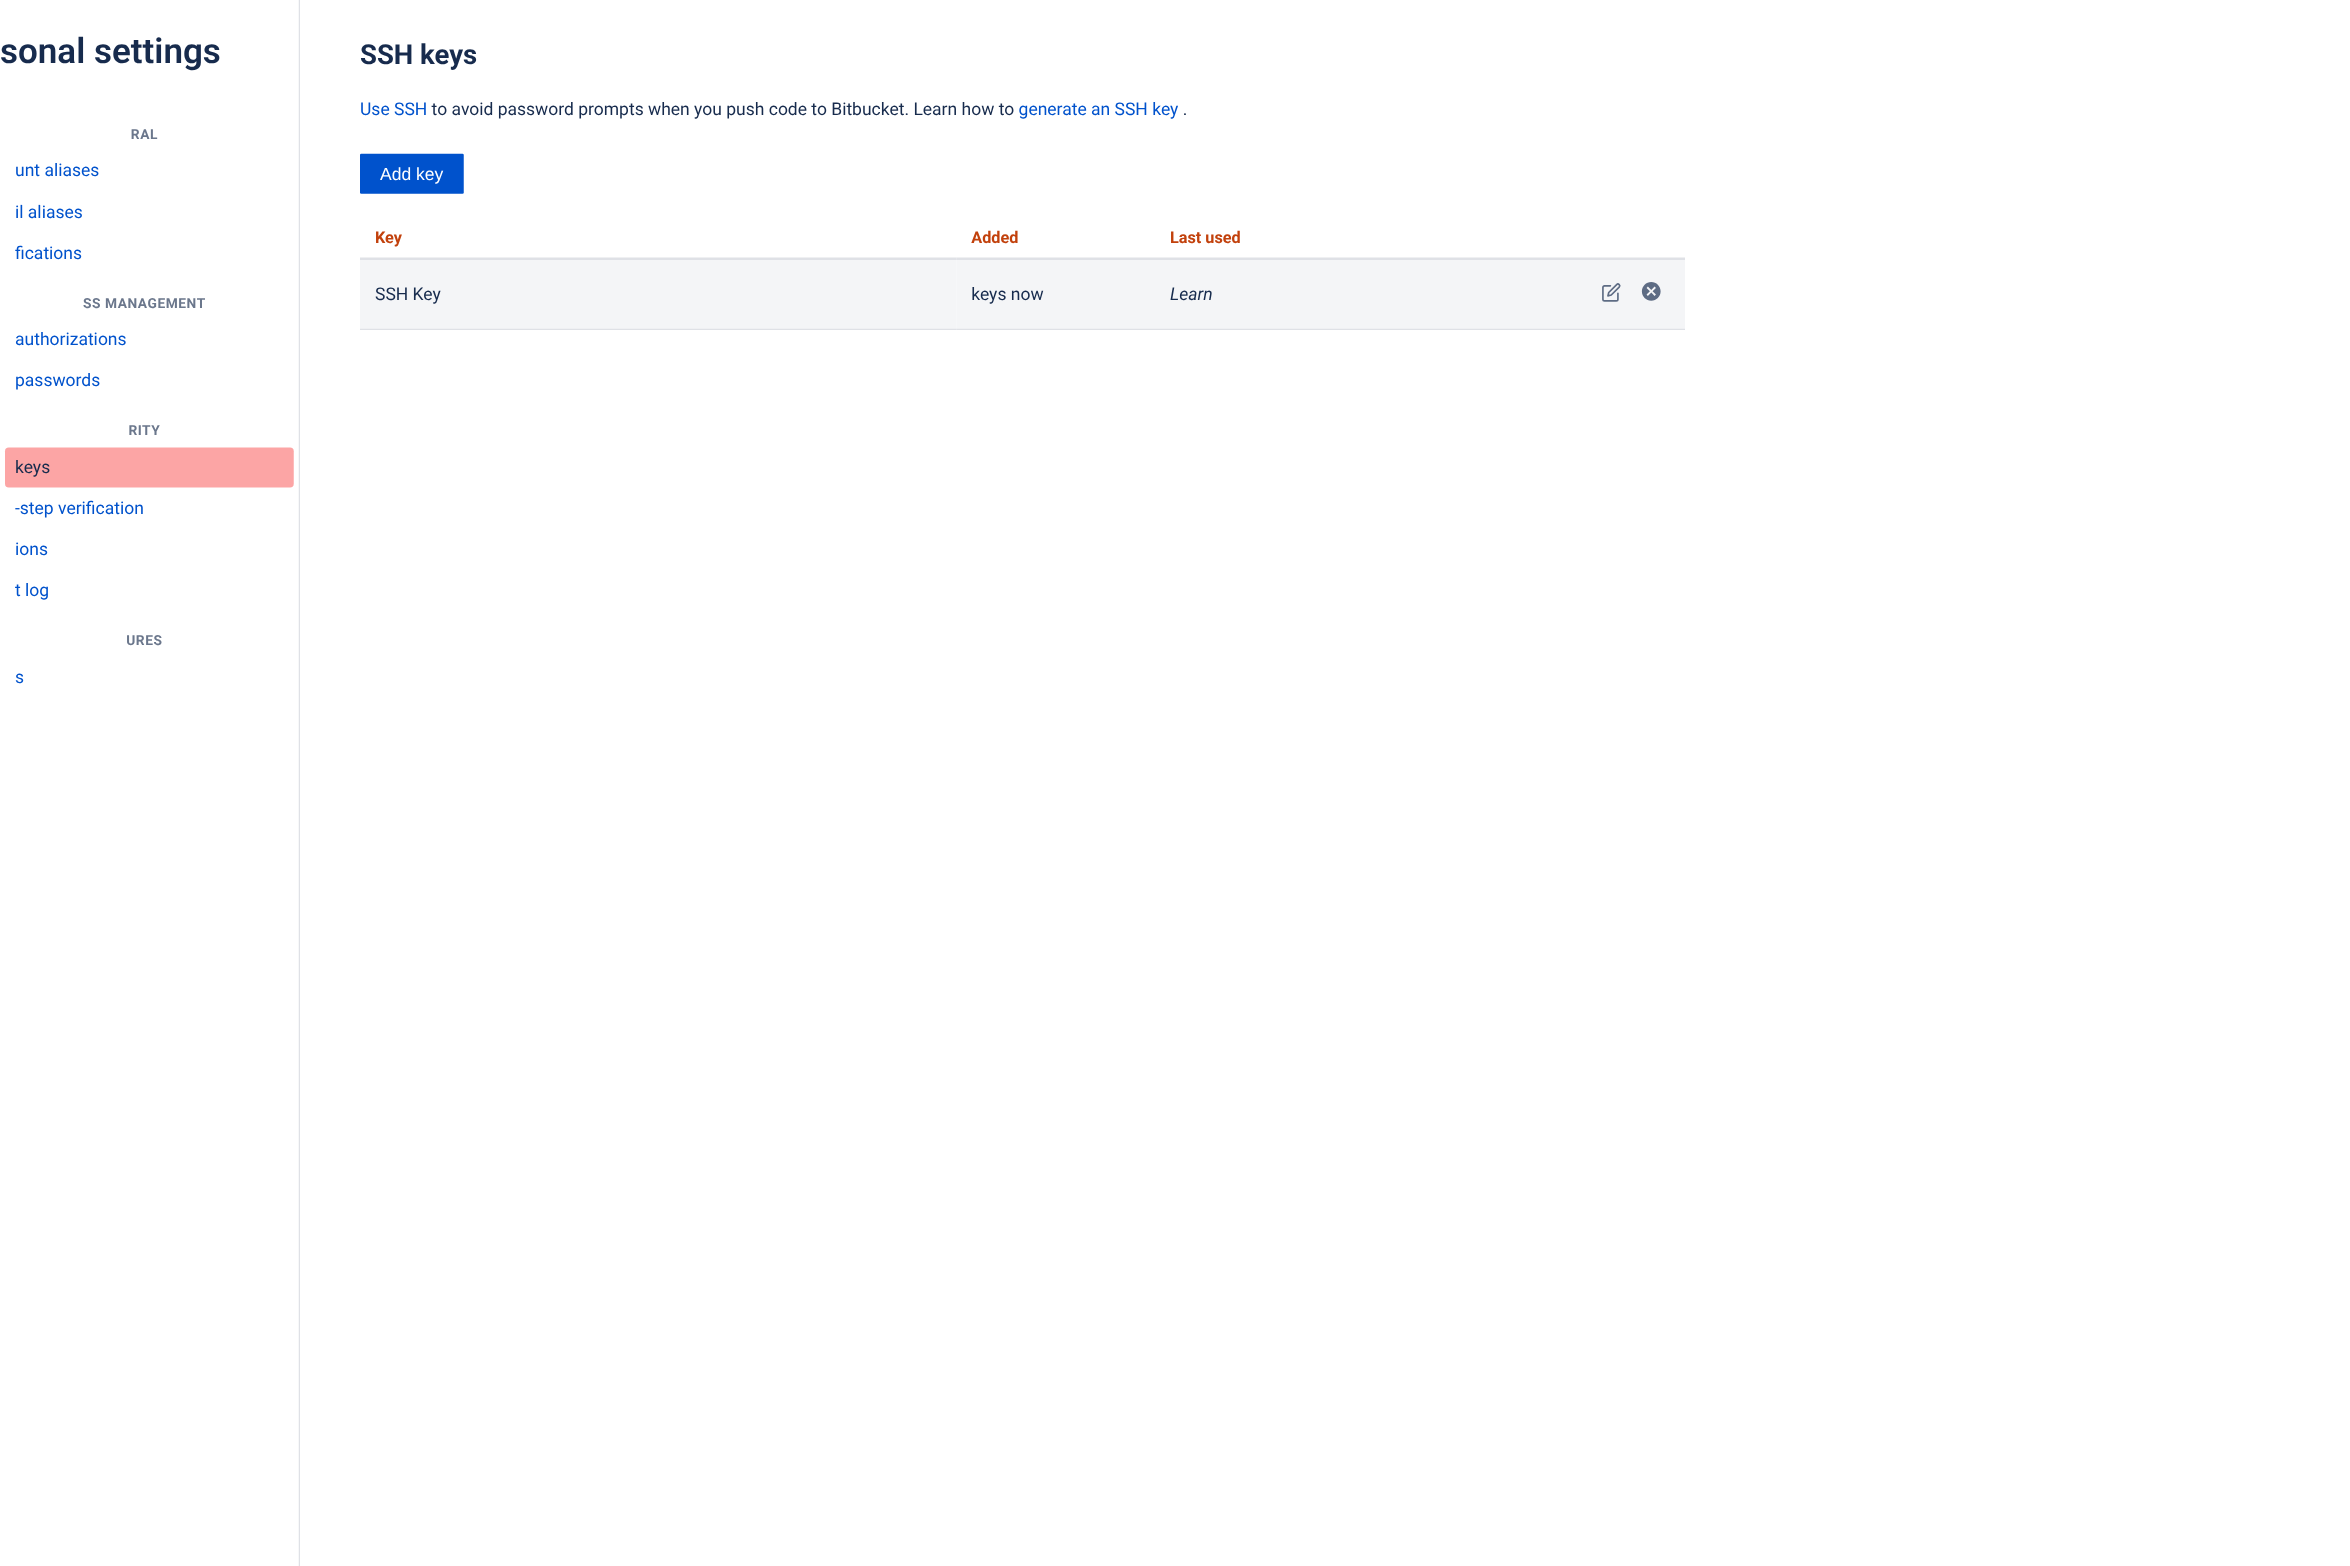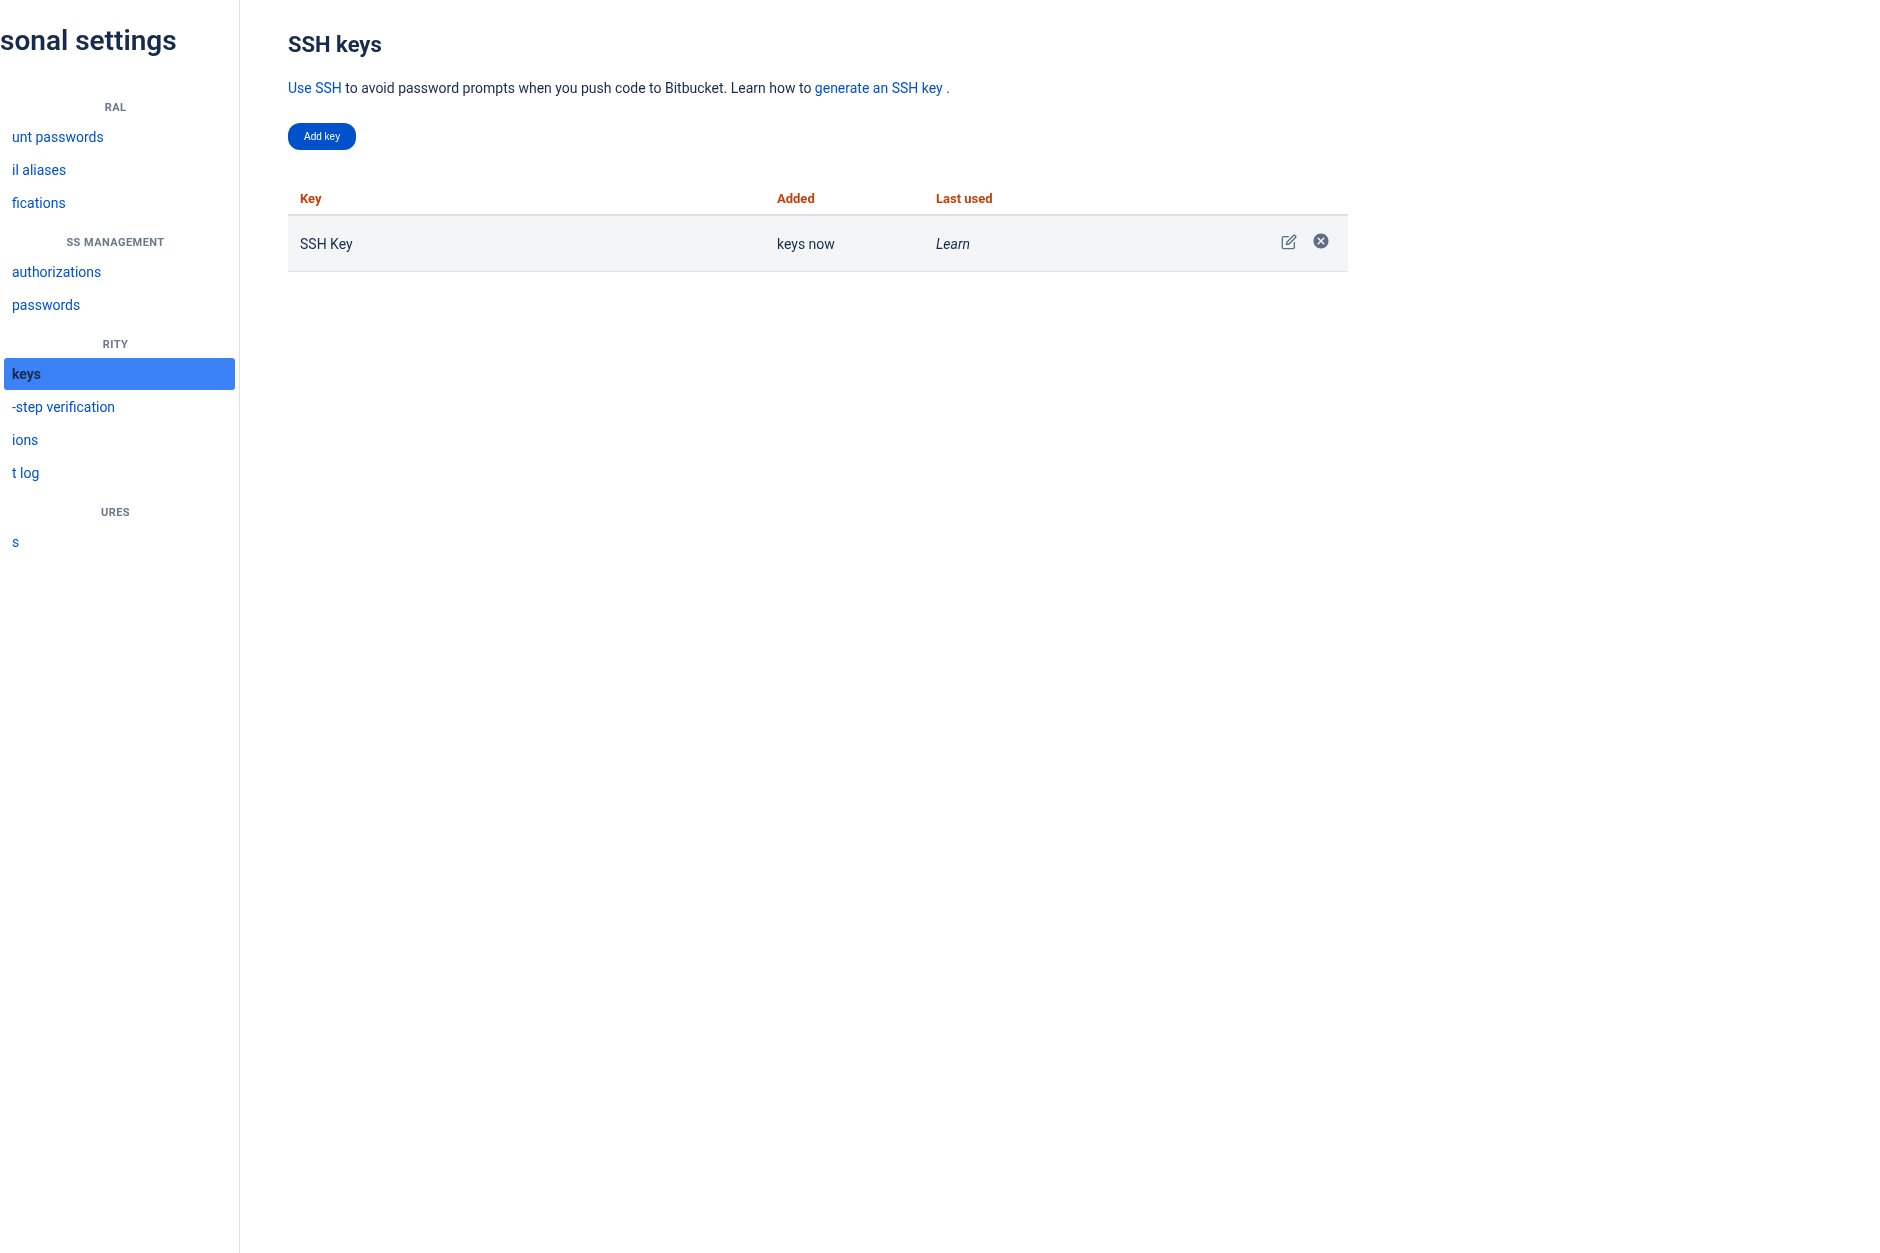--- a/index.html
+++ b/index.html
@@ -56,23 +56,23 @@
       text-decoration: none;
       font-size: 14px;
       cursor: pointer;
       border-radius: 3px;
       margin: 1px 4px;
       white-space: nowrap;
       overflow: hidden;
     }
 
     .sidebar-item.active {
-      background: #3b82f6;
-      color: #172b4d;
-      font-weight: 700;
+      background: #fca5a5;
+      color: #172b4d;
+      font-weight: 400;
     }
 
     .main-content {
       flex: 1;
       padding: 32px 48px;
       max-width: 1640px;
     }
 
     .section-title {
       font-size: 22px;
@@ -91,25 +91,25 @@
     .description a {
       color: #0052cc;
       text-decoration: none;
     }
 
     .add-key-btn {
       background: #0052cc;
       color: #fff;
       border: none;
       padding: 8px 16px;
-      font-size: 10px;
+      font-size: 14px;
       font-weight: 500;
-      border-radius: 12px;
+      border-radius: 1px;
       cursor: pointer;
-      margin-bottom: 33px;
+      margin-bottom: 20px;
     }
 
     .keys-table {
       width: 100%;
       border-collapse: collapse;
       max-width: 1060px;
     }
 
     .keys-table thead tr {
       border-bottom: 2px solid #dfe1e6;
@@ -192,21 +192,21 @@
 </head>
 <body>
 
 <div class="page-layout">
 
   <div class="sidebar">
     <div class="page-title">sonal settings</div>
 
     <div class="sidebar-section-label">RAL</div>
     <a class="sidebar-item">
-      <span>unt passwords</span>
+      <span>unt aliases</span>
     </a>
     <a class="sidebar-item">
       <span>il aliases</span>
     </a>
     <a class="sidebar-item">
       <span>fications</span>
     </a>
 
     <div class="sidebar-section-label">SS MANAGEMENT</div>
     <a class="sidebar-item">

